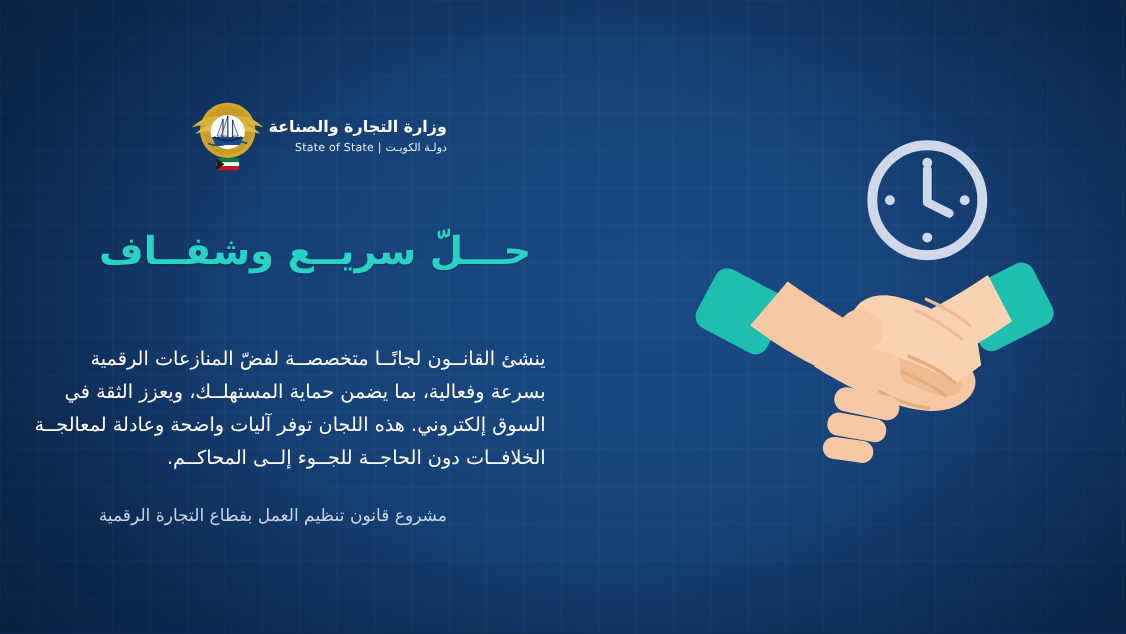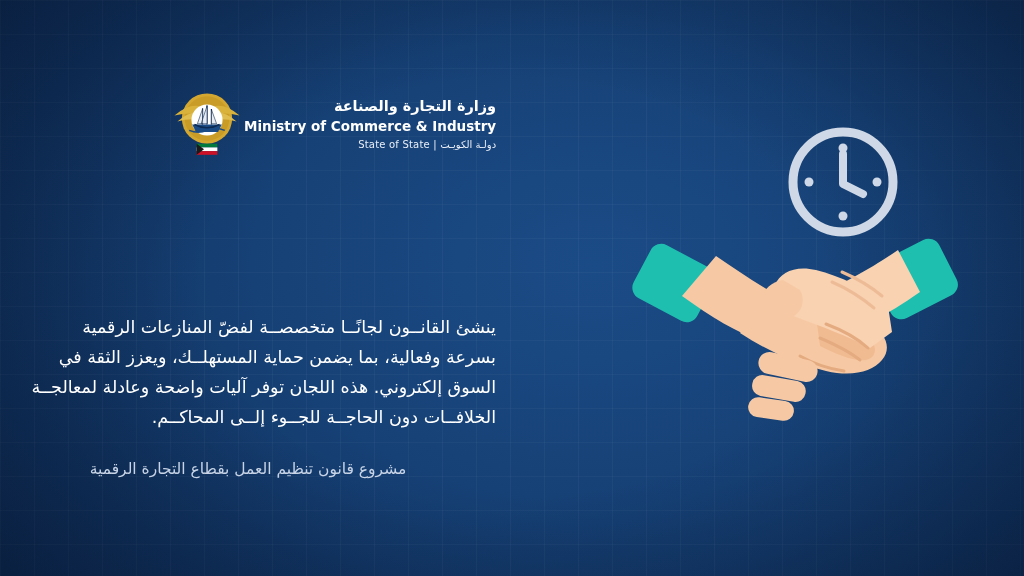--- a/index.html
+++ b/index.html
@@ -158,30 +158,30 @@
           <rect x="36" y="78" width="28" height="5" fill="#007a3d"></rect>
           <rect x="36" y="83" width="28" height="5" fill="#ffffff"></rect>
           <rect x="36" y="88" width="28" height="5" fill="#ce1126"></rect>
           <path d="M36 78 l10 7.5 l-10 7.5 z" fill="#1a1a1a"></path>
         </g>
       </svg>
     </div>
 
     <div class="logo-text">
       <div class="logo-ar">وزارة التجارة والصناعة</div>
-      <div class="logo-en">Ministry of Commerce &amp; Industry</div>
       <div class="logo-sub">
         <span>State of State</span>
         <span>|</span>
         <span>دولـة الكويـت</span>
       </div>
     </div>
   </div>
 
   <div class="headline">
+    <div>حـــلّ سريــع وشفــاف</div>
   </div>
 
   <div class="body-text">ينشئ القانــون لجانًــا متخصصــة لفضّ المنازعات الرقمية بسرعة وفعالية، بما يضمن حماية المستهلــك، ويعزز الثقة في السوق إلكتروني. هذه اللجان توفر آليات واضحة وعادلة لمعالجــة الخلافــات دون الحاجــة للجــوء إلــى المحاكــم.</div>
 
   <div class="footnote">مشروع قانون تنظيم العمل بقطاع التجارة الرقمية</div>
 
   <div class="illustration">
     <svg viewBox="0 0 390 350" width="390" height="350" aria-hidden="true">
 
       <g>

